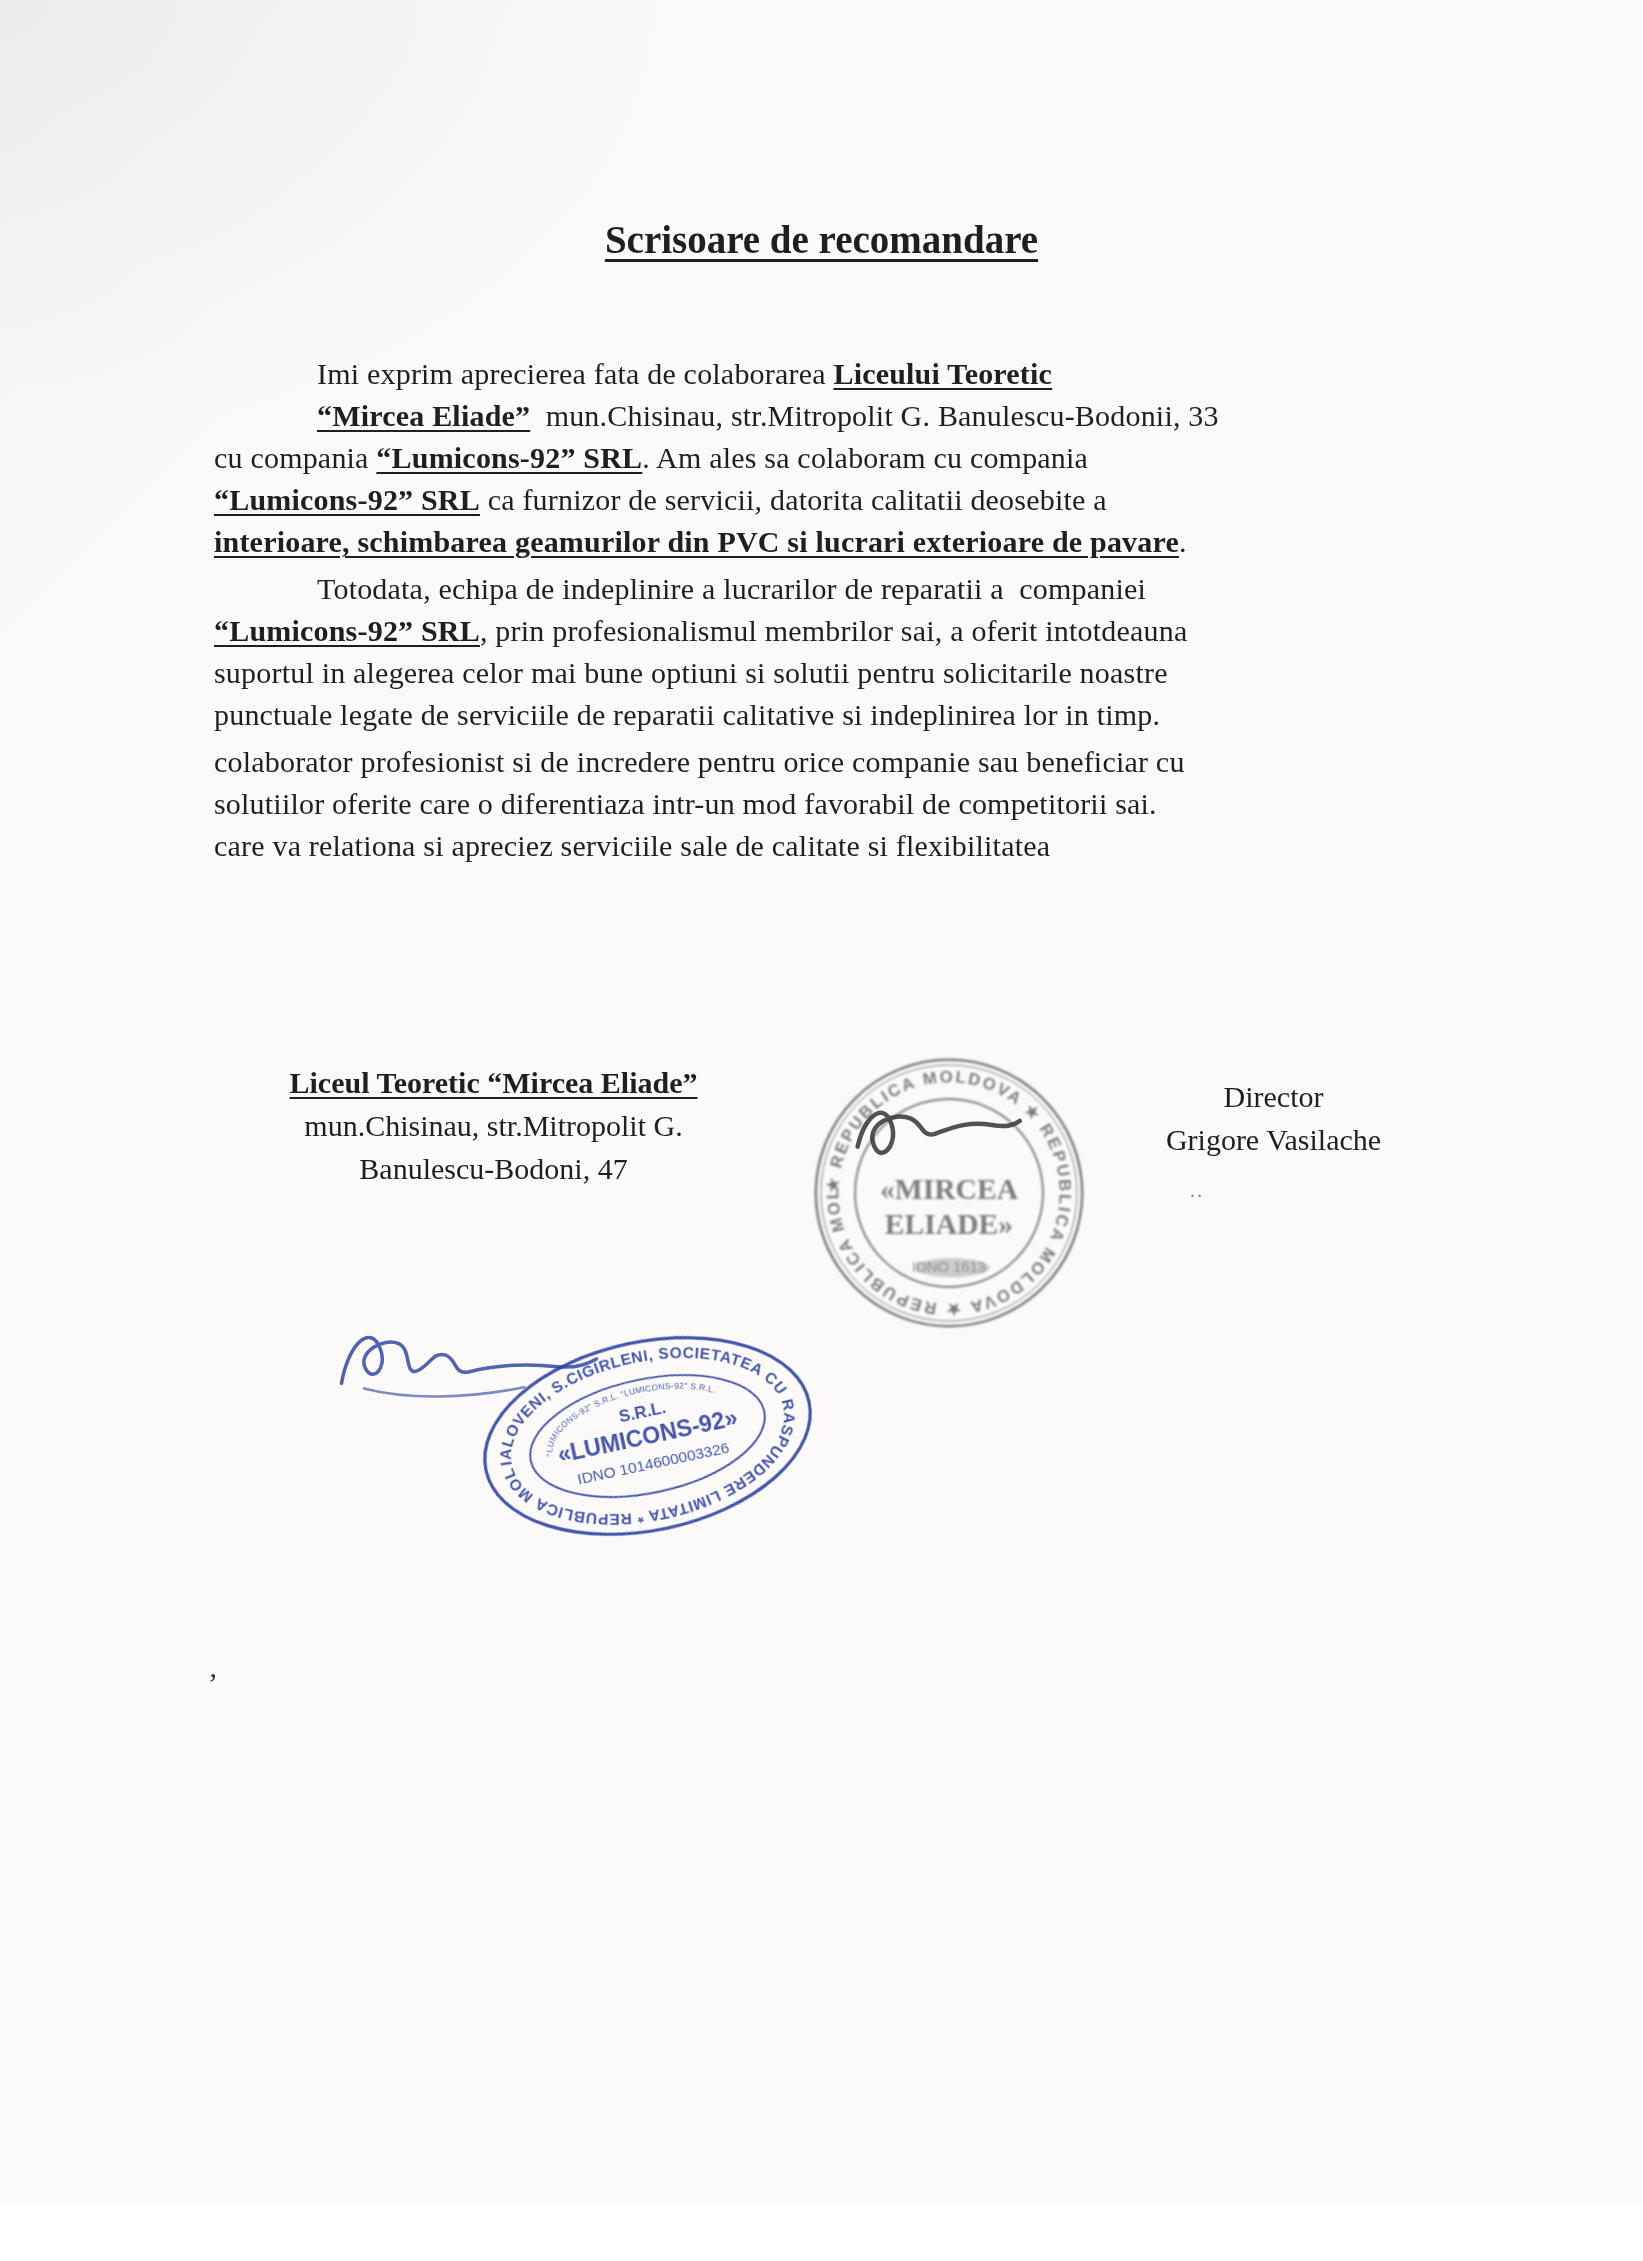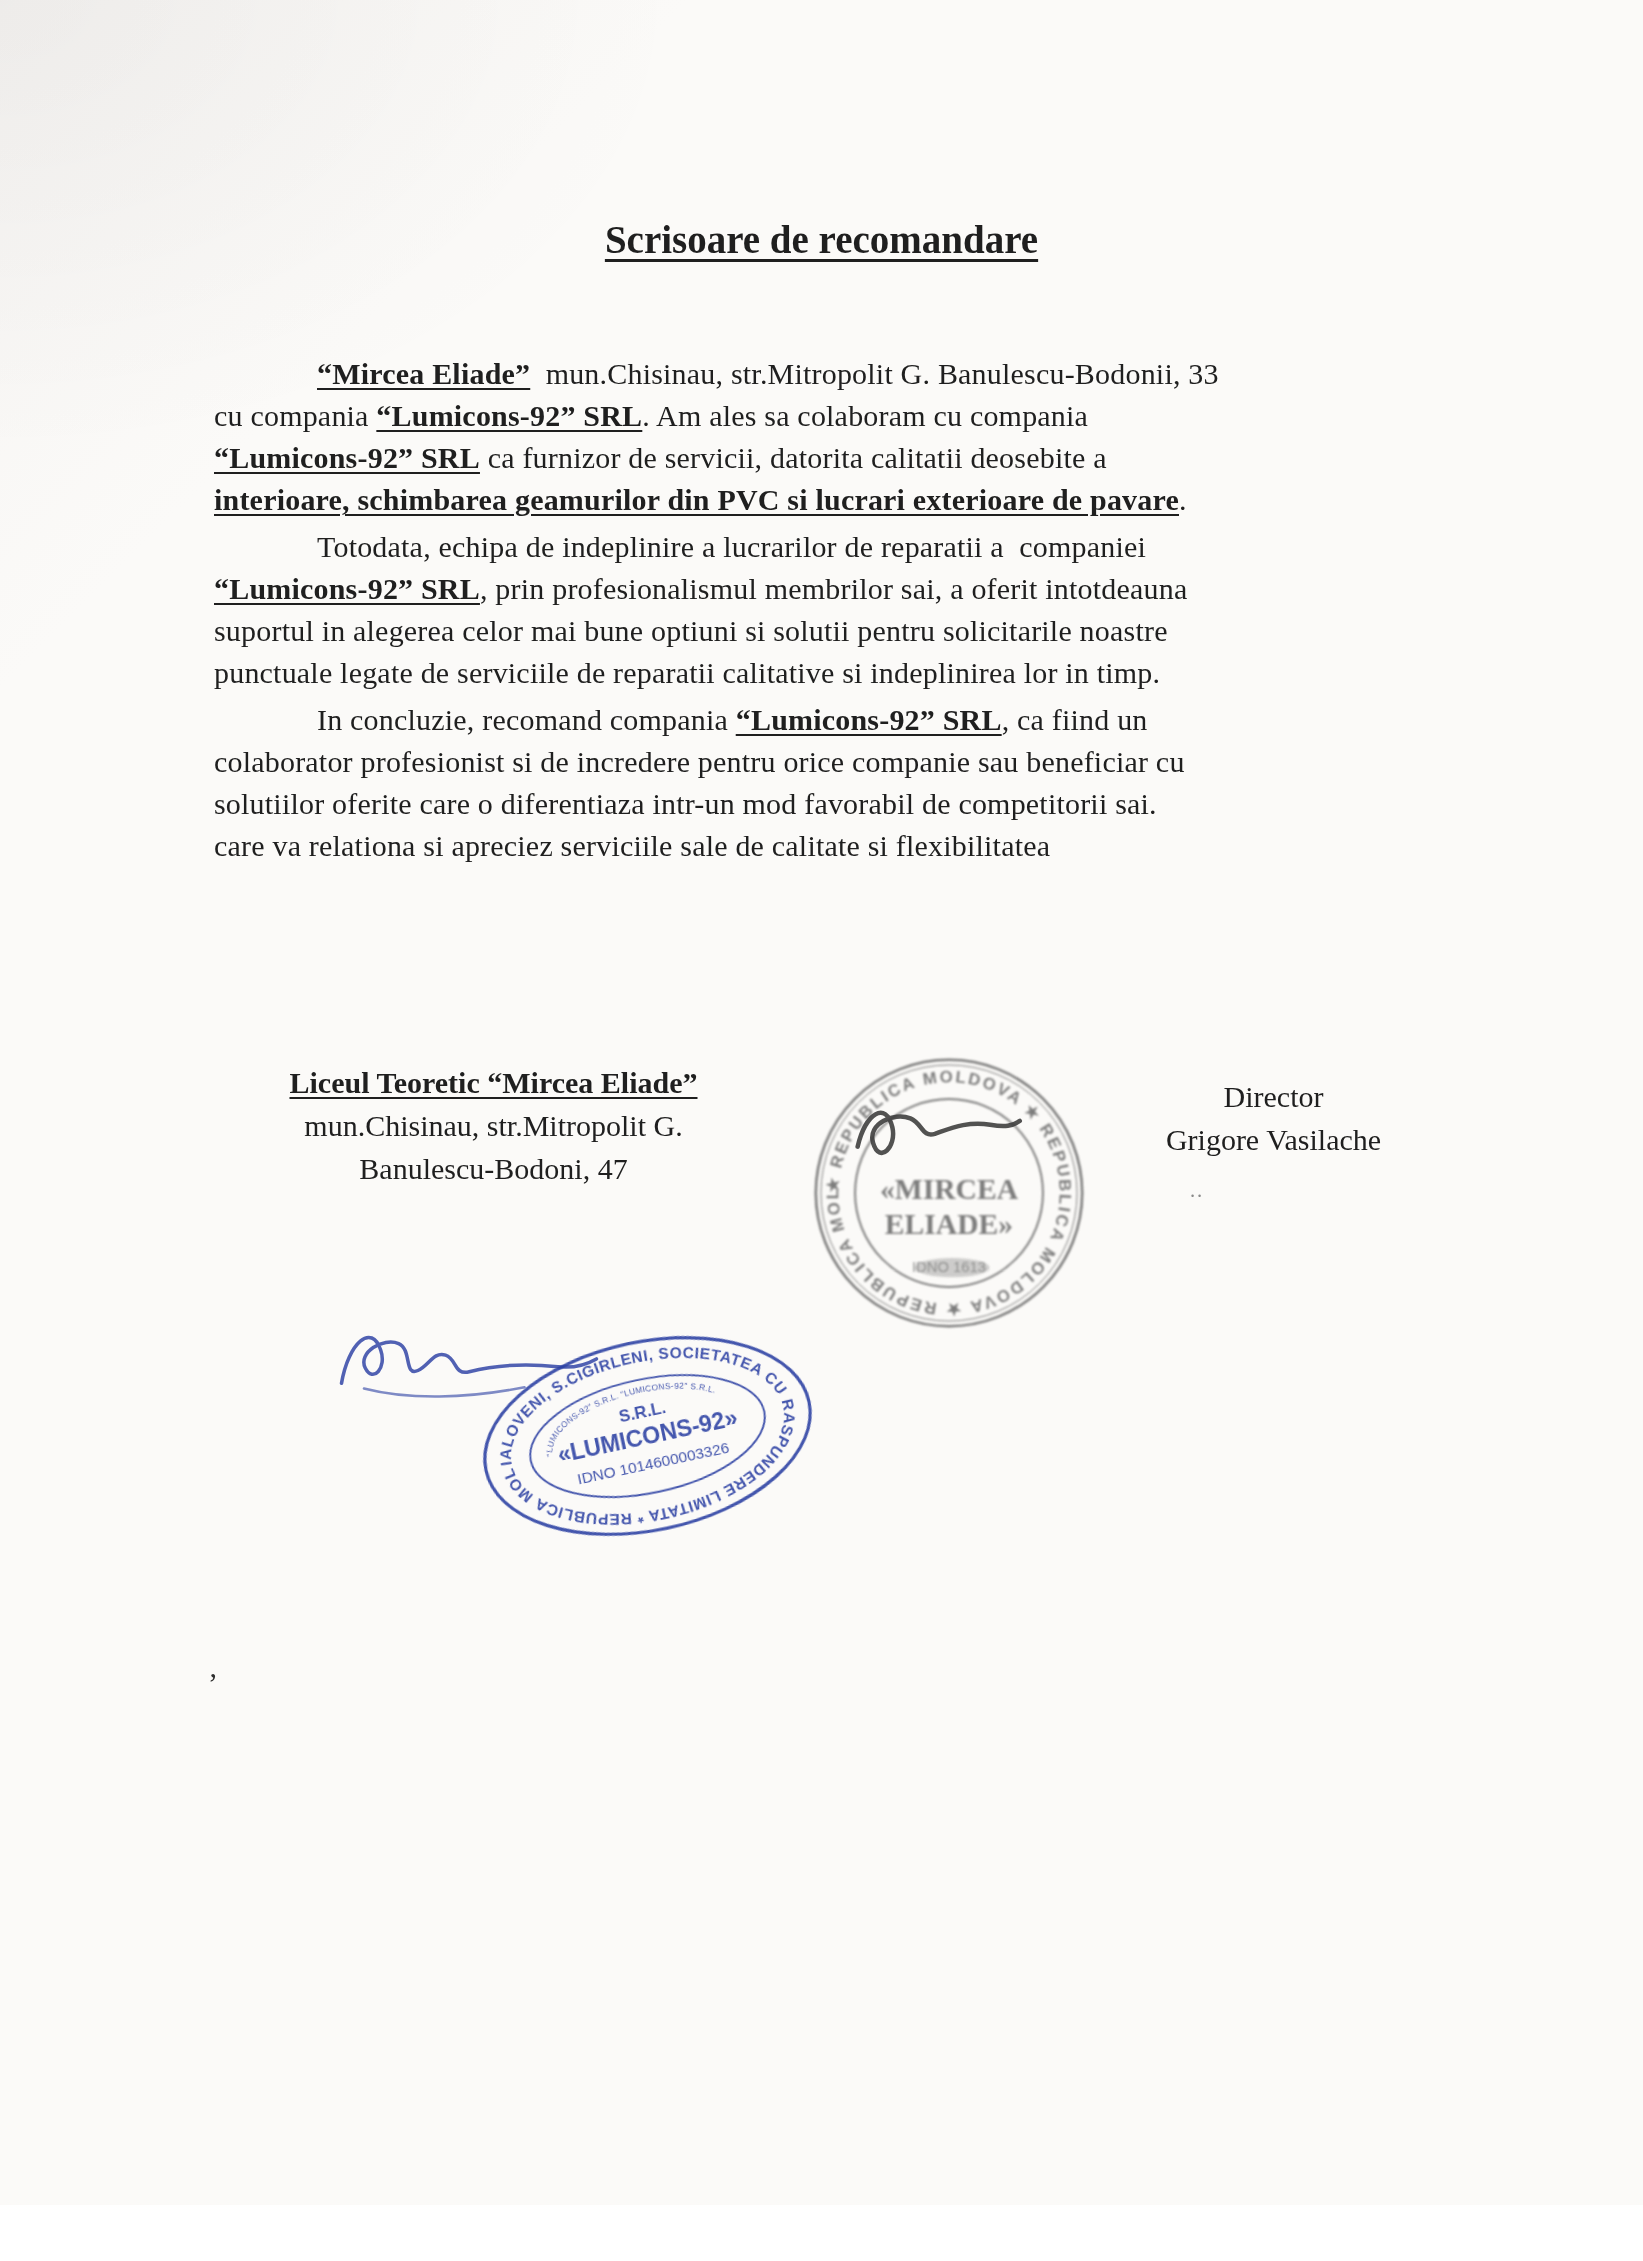--- a/index.html
+++ b/index.html
@@ -57,33 +57,33 @@
 <body>
 
 <div class="page">
 
   <div class="title">
     <span>Scrisoare de recomandare</span>
   </div>
 
   <div class="letter-body" id="letter-body">
       <div class="para">
+        <div class="line indent"><span>Imi exprim aprecierea fata de colaborarea </span><span class="b u">Liceului Teoretic</span></div>
         <div class="line indent"><span class="b u">“Mircea Eliade”</span><span>  mun.Chisinau, str.Mitropolit G. Banulescu-Bodonii, 33</span></div>
         <div class="line"><span>cu compania </span><span class="b u">“Lumicons-92” SRL</span><span>. Am ales sa colaboram cu compania</span></div>
         <div class="line"><span class="b u">“Lumicons-92” SRL</span><span> ca furnizor de servicii, datorita calitatii deosebite a</span></div>
         <div class="line"><span class="b u">interioare, schimbarea geamurilor din PVC si lucrari exterioare de pavare</span><span>.</span></div>
       </div>
       <div class="para">
         <div class="line indent"><span>Totodata, echipa de indeplinire a lucrarilor de reparatii a  companiei</span></div>
         <div class="line"><span class="b u">“Lumicons-92” SRL</span><span>, prin profesionalismul membrilor sai, a oferit intotdeauna</span></div>
         <div class="line"><span>suportul in alegerea celor mai bune optiuni si solutii pentru solicitarile noastre</span></div>
         <div class="line"><span>punctuale legate de serviciile de reparatii calitative si indeplinirea lor in timp.</span></div>
       </div>
       <div class="para">
-        <div class="line indent"><span>In concluzie, recomand compania </span><span class="b u">“Lumicons-92” SRL</span><span>, ca fiind un</span></div>
         <div class="line"><span>colaborator profesionist si de incredere pentru orice companie sau beneficiar cu</span></div>
         <div class="line"><span>solutiilor oferite care o diferentiaza intr-un mod favorabil de competitorii sai.</span></div>
         <div class="line"><span>care va relationa si apreciez serviciile sale de calitate si flexibilitatea</span></div>
       </div>
     </div>
 
   <div class="sig-left">
     <div><span class="b u">Liceul Teoretic “Mircea Eliade”</span></div>
     <div>mun.Chisinau, str.Mitropolit G.</div>
     <div>Banulescu-Bodoni, 47</div>

